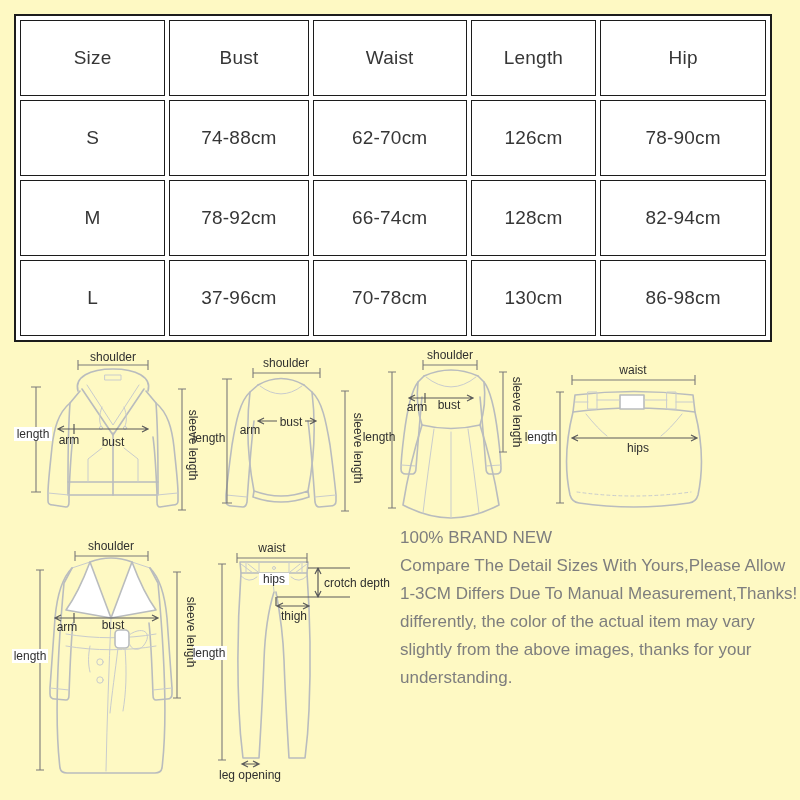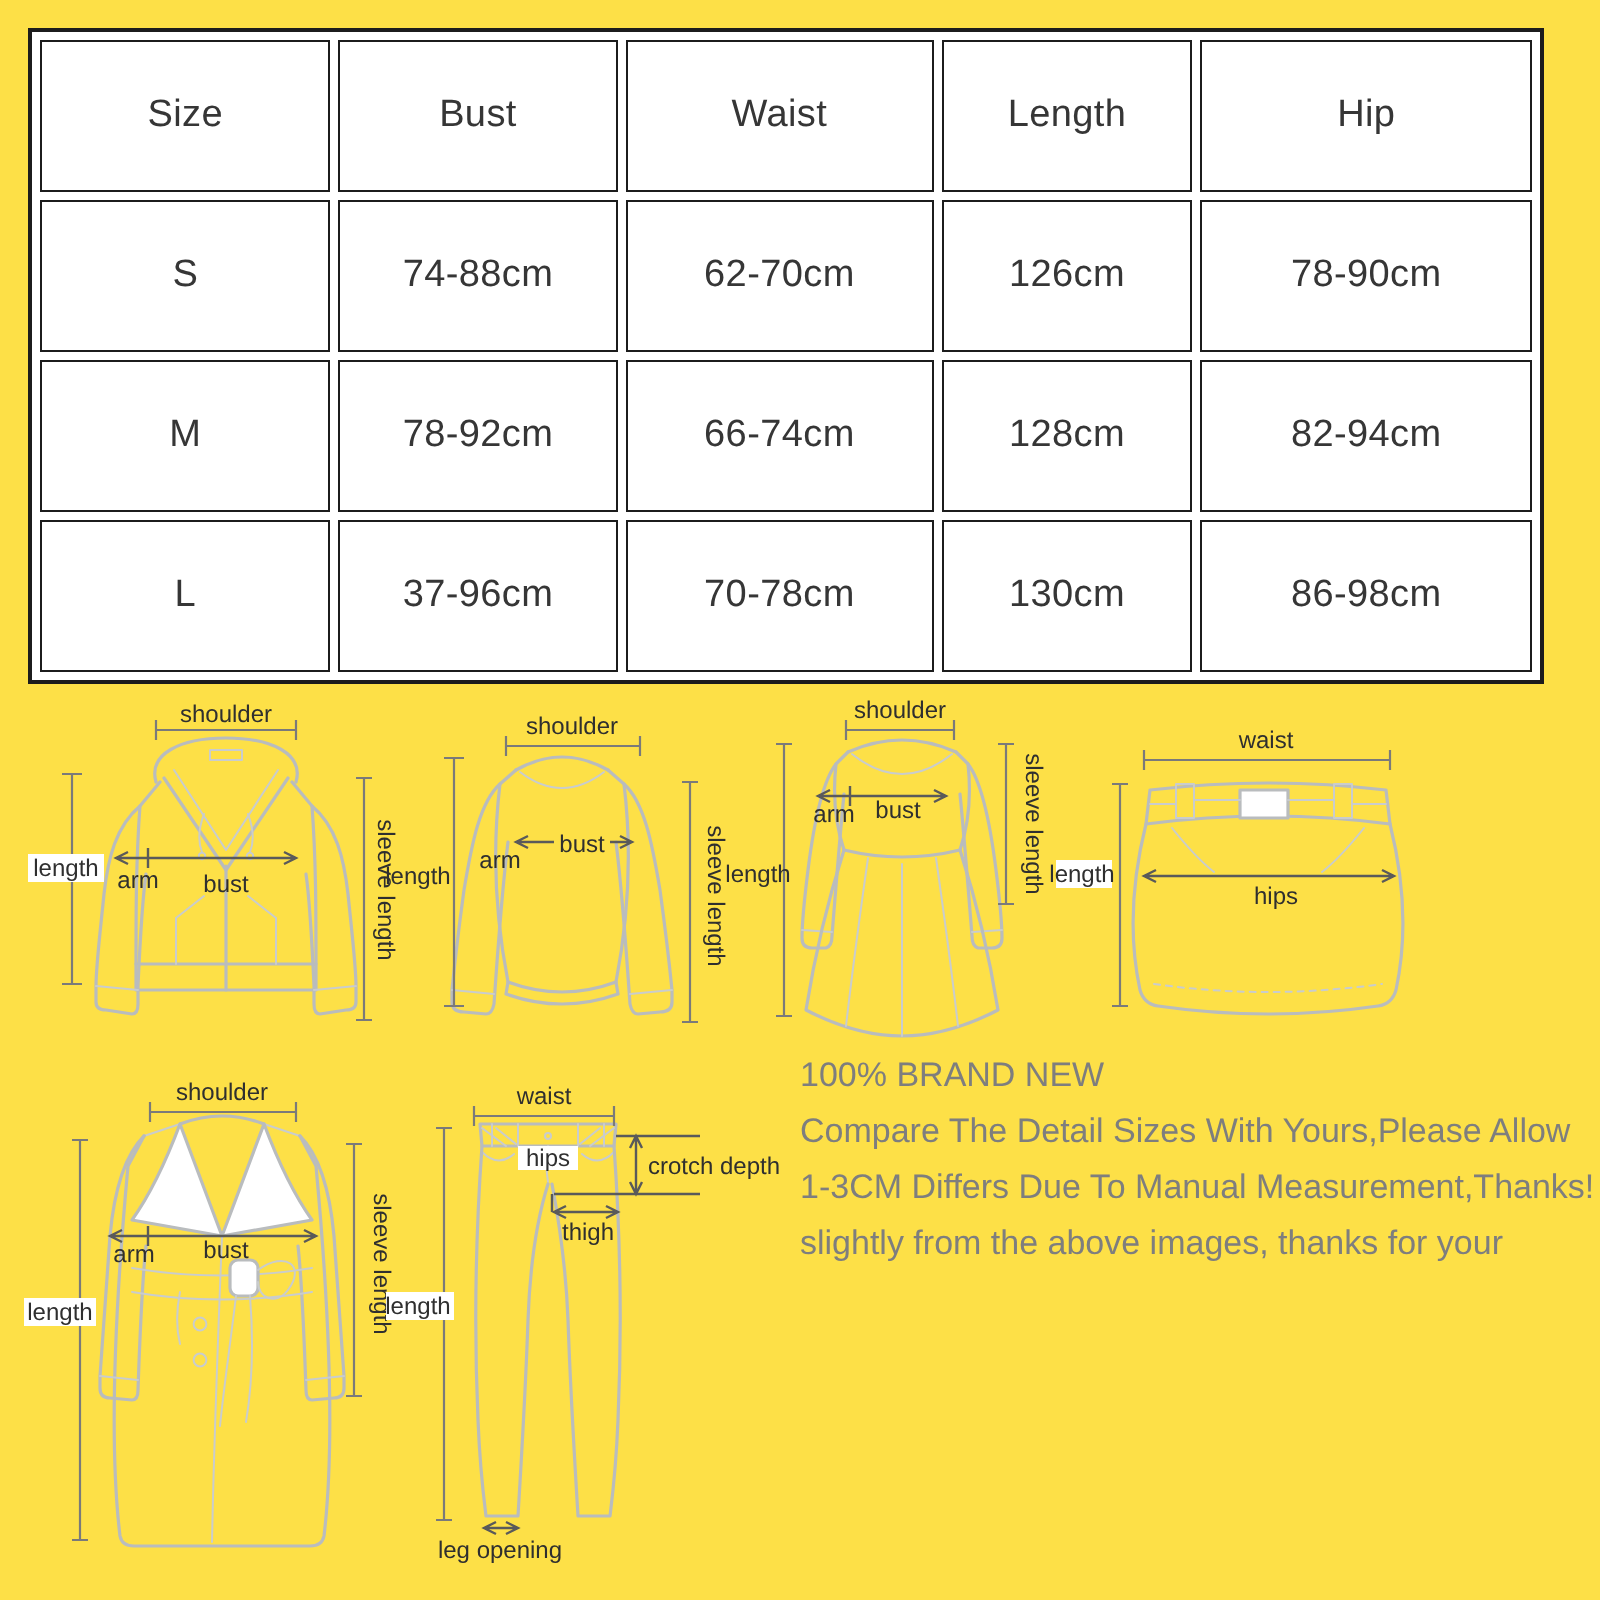--- a/index.html
+++ b/index.html
@@ -1,16 +1,16 @@
 <!DOCTYPE html>
 <html><head>
 <meta charset="utf-8">
 <style>
   html,body{margin:0;padding:0;background:#ffffff;}
-  #canvas{position:relative;width:800px;height:800px;background:#fde047;overflow:hidden;
+  #canvas{position:relative;width:800px;height:800px;background:#fef9c3;overflow:hidden;
           font-family:"Liberation Sans","DejaVu Sans",sans-serif;}
   
   .size-table{position:absolute;left:14px;top:14px;width:758px;height:328px;
               border-collapse:separate;border-spacing:4px;border:2px solid #1c1c1c;
               background:#ffffff;table-layout:fixed;}
   .size-table td{border:1px solid #1c1c1c;text-align:center;vertical-align:middle;
                  height:72px;font-size:19px;color:#363636;letter-spacing:0.2px;}
   
   .fig{position:absolute;margin:0;padding:0;}
   .fig svg{display:block;overflow:visible;}
@@ -245,16 +245,18 @@
       <text class="lbl" x="102" y="100" text-anchor="middle">thigh</text>
       <text class="lbl" x="17" y="137" text-anchor="middle">length</text>
       <text class="lbl" x="58" y="259" text-anchor="middle">leg opening</text>
     </svg>
   </figure>
 
   <div class="notes">
     <div>100% BRAND NEW</div>
     <div>Compare The Detail Sizes With Yours,Please Allow</div>
     <div>1-3CM Differs Due To Manual Measurement,Thanks!</div>
+    <div>differently, the color of the actual item may vary</div>
     <div>slightly from the above images, thanks for your</div>
+    <div>understanding.</div>
   </div>
 
 </div>
 
 </body></html>

